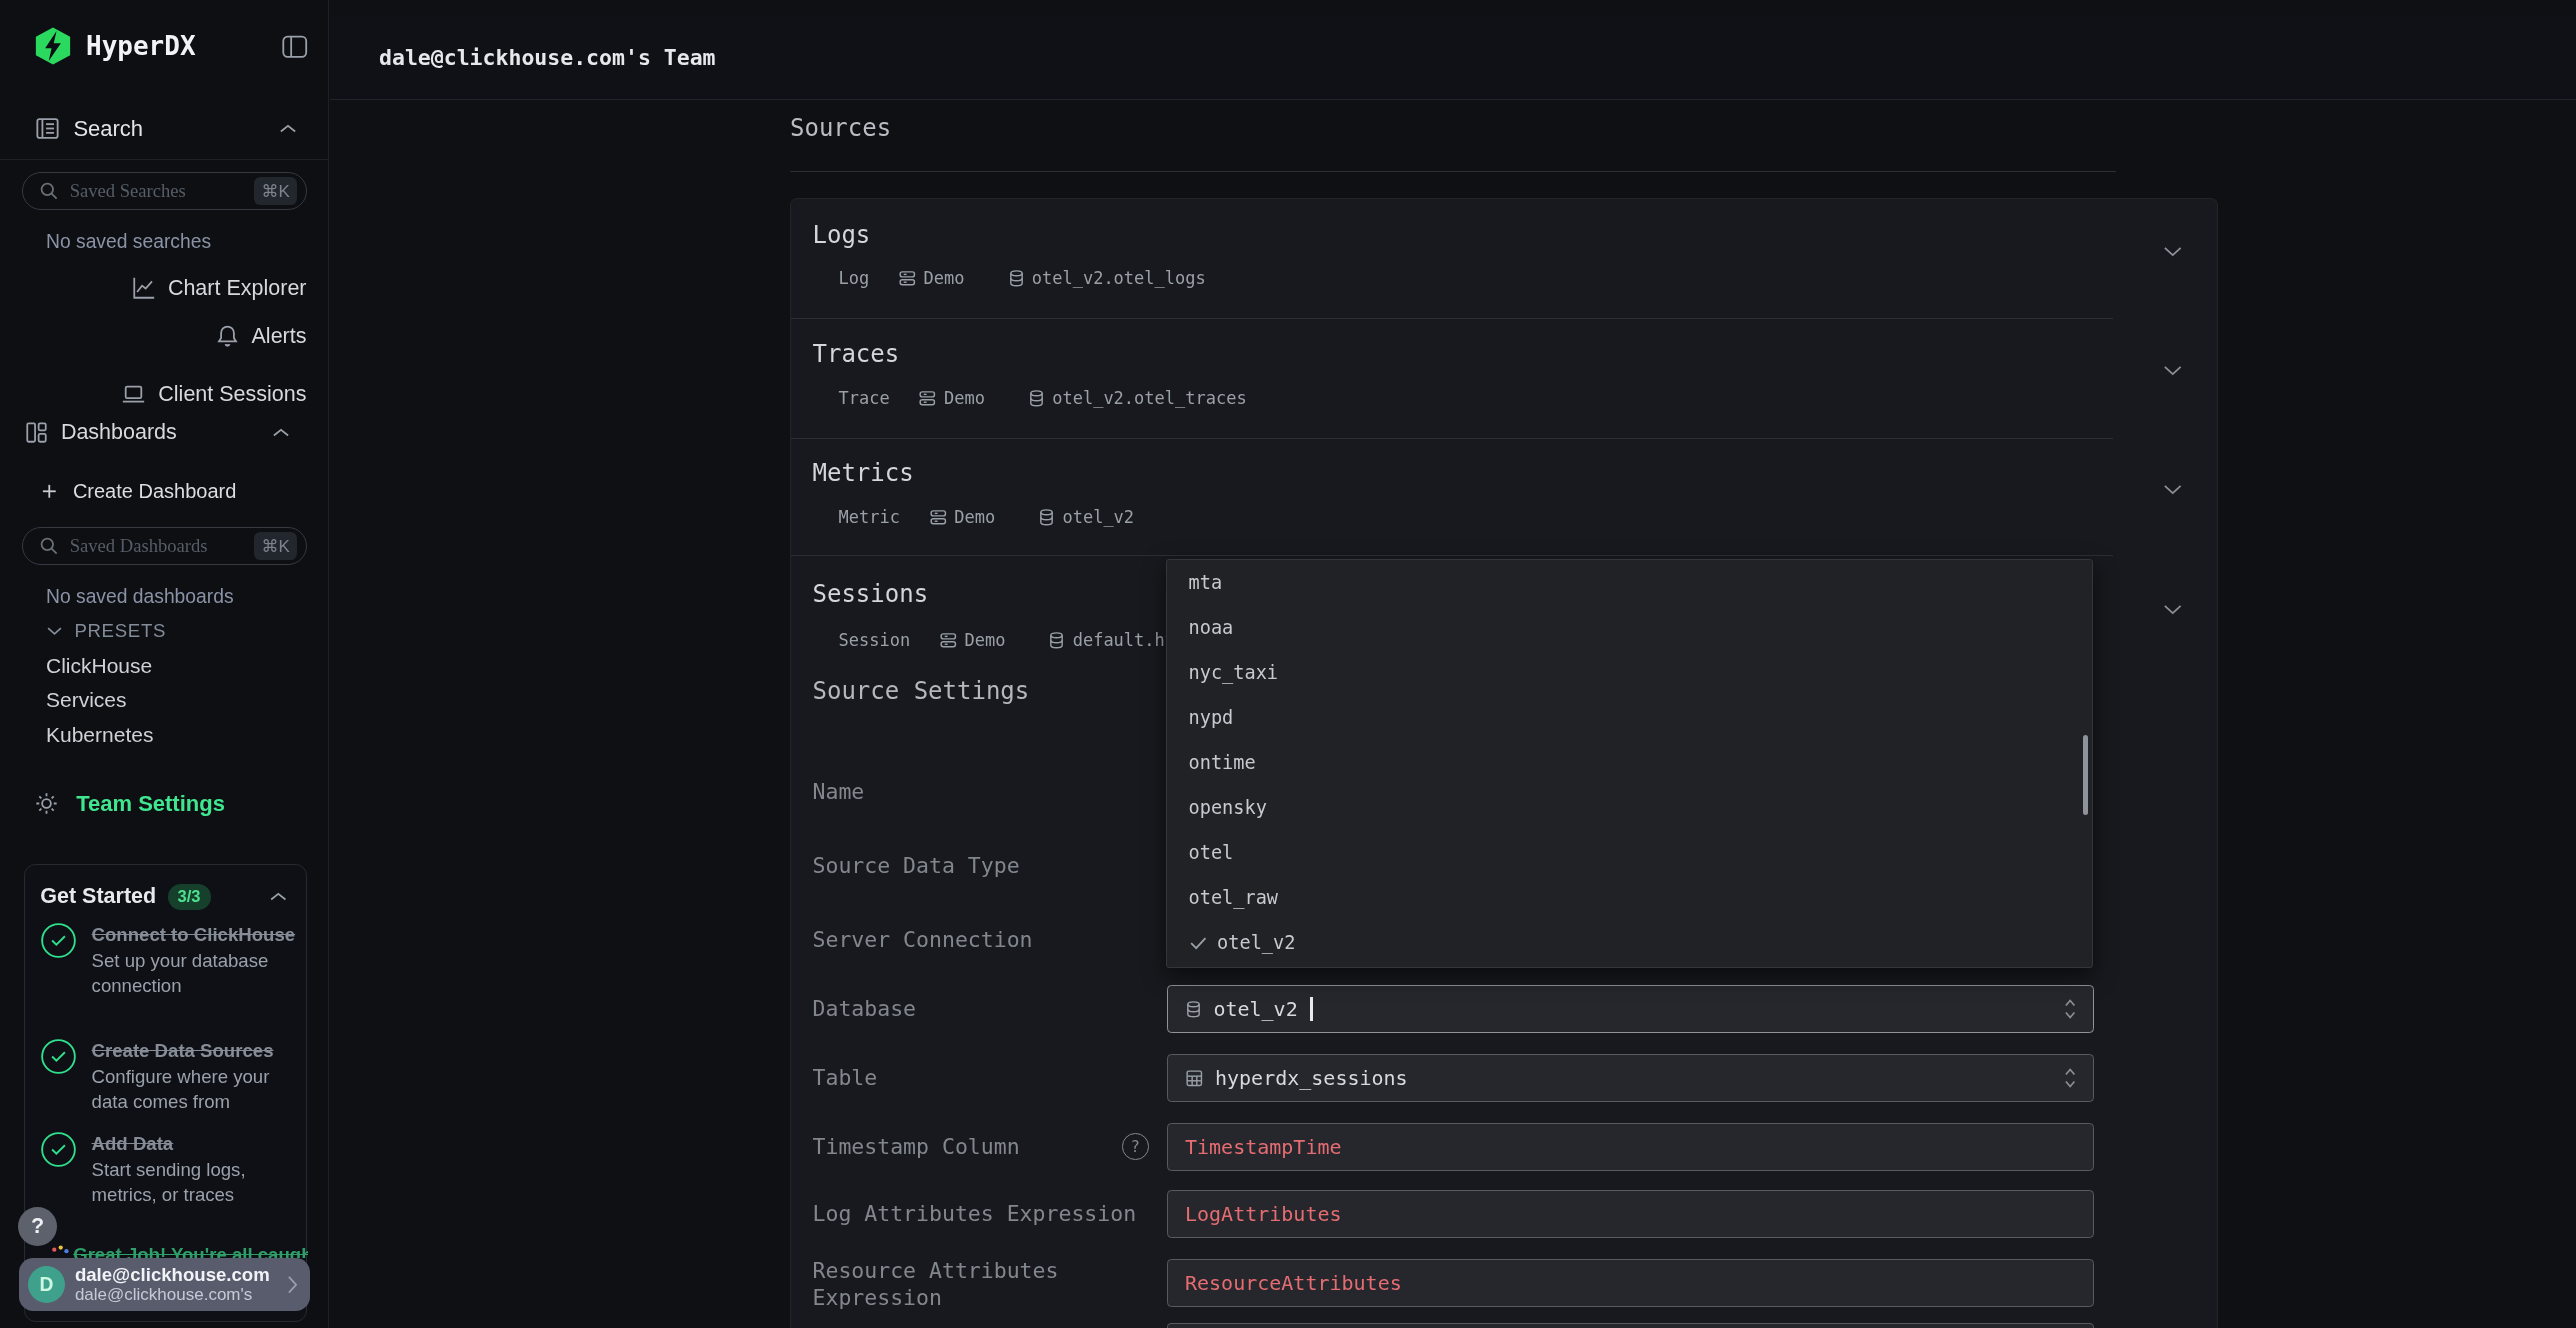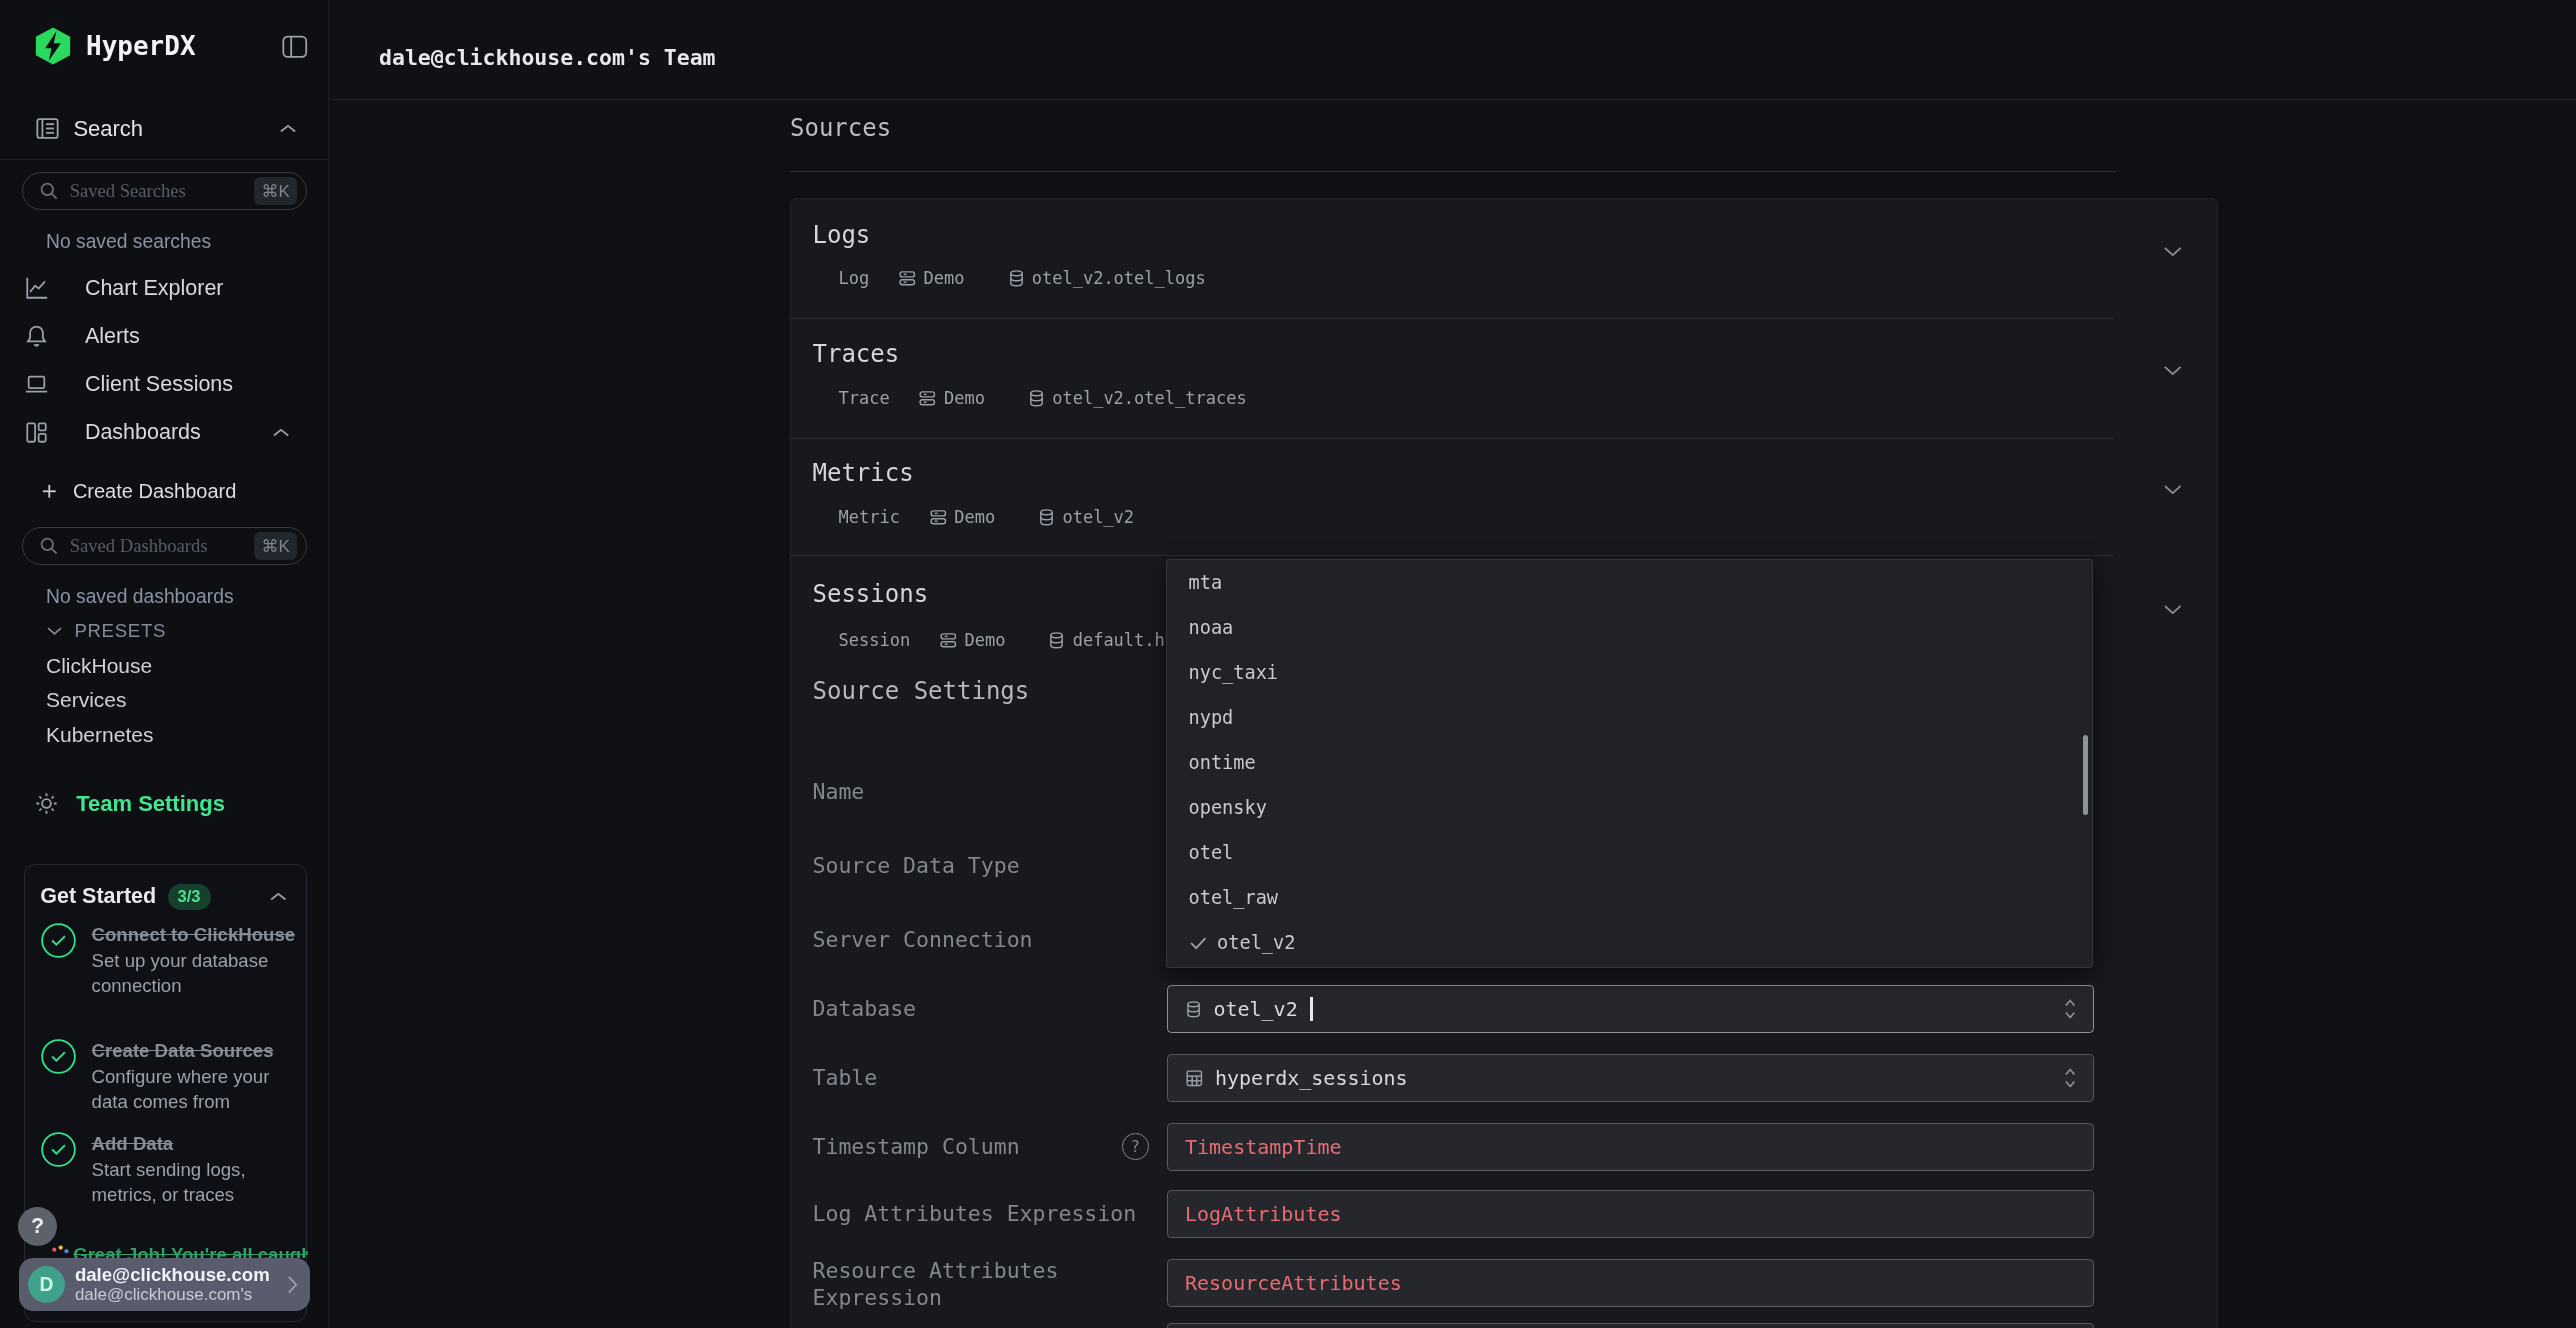--- a/index.html
+++ b/index.html
@@ -36,21 +36,21 @@
     flex:1; background:transparent; border:none; outline:none;
     font-family:Liberation Serif, serif; font-size:18.6px; color:#c8ccd2; min-width:0;
   }
   .pill-input input::placeholder { color:#565d66; }
   .kbd-chip {
     background:#22262d; border-radius:6.4px; padding:3.6px 7.2px;
     font-size:17px; color:#7d848d; font-family:"Liberation Sans", sans-serif; white-space:nowrap;
   }
   .empty-note { position:absolute; left:46px; font-size:19.3px; color:#8a93a6; }
 
-  .nav-item { position:absolute; left:21.5px; width:285px; height:37px; display:flex; align-items:center; gap:35px; padding-left:1.4px; cursor:pointer; }
+  .nav-item { position:absolute; left:21.5px; width:285px; height:37px; display:flex; align-items:center; gap:11px; padding-left:1.4px; cursor:pointer;justify-content:flex-end; }
   .nav-item .lbl { font-size:21.5px; color:#d6d9de; }
   .nav-item .chev { margin-left:auto; margin-right:15.7px; }
 
   .create-row { position:absolute; left:40px; top:477px; height:29px; display:flex; align-items:center; gap:14.3px; cursor:pointer; }
   .create-row .lbl { font-size:20px; color:#dbdee2; }
 
   .presets-header { position:absolute; left:46px; top:620px; display:flex; align-items:center; gap:11.4px; cursor:pointer; }
   .presets-header .lbl { font-size:18.6px; color:#848b99; letter-spacing:0.7px; }
   .preset-item { position:absolute; left:46px; font-size:21px; color:#ced2d8; cursor:pointer; }
 
@@ -213,21 +213,21 @@
   <div class="nav-item" style="top:318px">
     <span>
       <svg width="27" height="27" viewBox="0 0 38 38" fill="none" stroke="#9ba1ab" stroke-width="2.5">
         <path d="M19 5 a9 9 0 0 1 9 9 v7 l3 5 H7 l3-5 v-7 a9 9 0 0 1 9-9 z"></path>
         <path d="M16 30 a3.2 3.2 0 0 0 6 0" fill="#9ba1ab"></path>
       </svg>
     </span>
     <span class="lbl">Alerts</span>
   </div>
 
-  <div class="nav-item" style="top:366px">
+  <div class="nav-item" style="top:376px">
     <span>
       <svg width="27" height="27" viewBox="0 0 38 38" fill="none" stroke="#9ba1ab" stroke-width="2.5">
         <rect x="8" y="8" width="22" height="16" rx="2"></rect>
           <line x1="4" y1="29" x2="34" y2="29"></line>
       </svg>
     </span>
     <span class="lbl">Client Sessions</span>
   </div>
 
   <div class="nav-item" style="top:414px">

